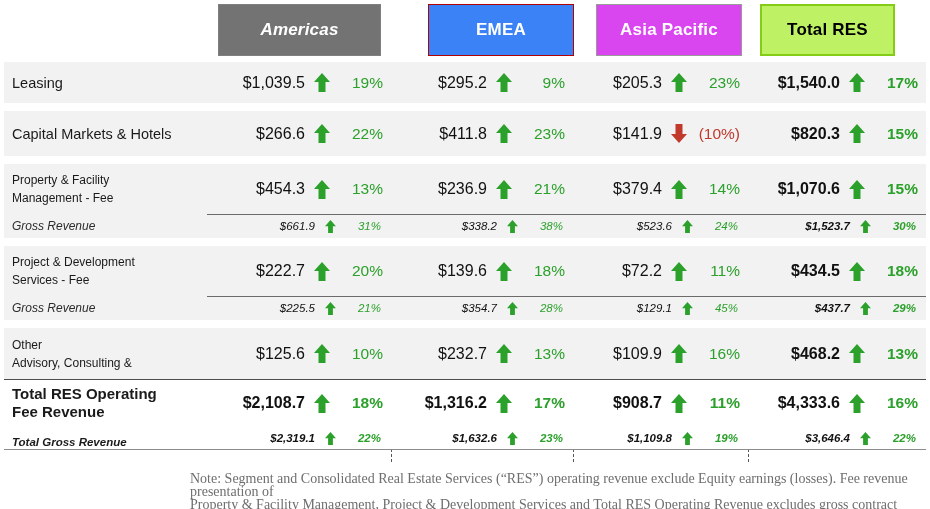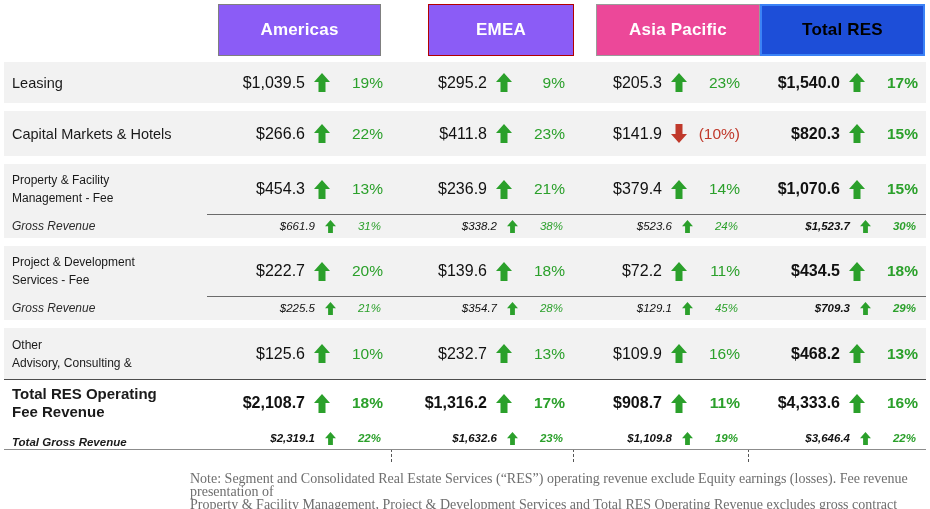--- a/index.html
+++ b/index.html
@@ -24,24 +24,24 @@
     position: absolute;
     top: 0;
     height: 52px;
     display: flex;
     align-items: center;
     justify-content: center;
     font-size: 17px;
     font-weight: bold;
     letter-spacing: .2px;
   }
-  .hdr-americas { left: 218px; width: 163px; background:#8b5cf6; color:#ffffff; border:1px solid #7f7f7f; }
-  .hdr-emea     { left: 428px; width: 146px; background:#8b5cf6; color:#ffffff; border:1px solid #b30000; }
-  .hdr-apac     { left: 596px; width: 164px; background:#ec4899; color:#ffffff; border:1px solid #9a9a9a; }
-  .hdr-total    { left: 760px; width: 165px; background:#1d4ed8; color:#000000; border:2px solid #3b82f6; }
+  .hdr-americas { left: 218px; width: 163px; background:#737373; color:#ffffff; border:1px solid #7f7f7f;font-style:italic; }
+  .hdr-emea     { left: 428px; width: 146px; background:#3b82f6; color:#ffffff; border:1px solid #b30000; }
+  .hdr-apac     { left: 596px; width: 146px; background:#d946ef; color:#ffffff; border:1px solid #9a9a9a; }
+  .hdr-total    { left: 760px; width: 135px; background:#bef264; color:#000000; border:2px solid #84cc16; }
 
   
   .table {
     position: absolute;
     left: 4px; top: 62px;
     width: 922px;
   }
   .rowblock { position: relative; }
 
   .row {
@@ -429,21 +429,21 @@
         <div class="cell c-ap small">
           <span class="val">$129.1</span>
           <span class="arrow-wrap small">
             <svg class="arr" width="11" height="13" viewBox="0 0 16 19">
                 <path d="M8 0 L16 9 L11.5 9 L11.5 19 L4.5 19 L4.5 9 L0 9 Z" fill="#2BA02B"></path>
               </svg>
           </span>
           <span class="pct">45%</span>
         </div>
         <div class="cell c-tt small bold">
-          <span class="val">$709.3</span>
+          <span class="val">$437.7</span>
           <span class="arrow-wrap small">
             <svg class="arr" width="11" height="13" viewBox="0 0 16 19">
                 <path d="M8 0 L16 9 L11.5 9 L11.5 19 L4.5 19 L4.5 9 L0 9 Z" fill="#2BA02B"></path>
               </svg>
           </span>
           <span class="pct">29%</span>
         </div>
       </div>
       <div class="gap"></div>
     </div>

